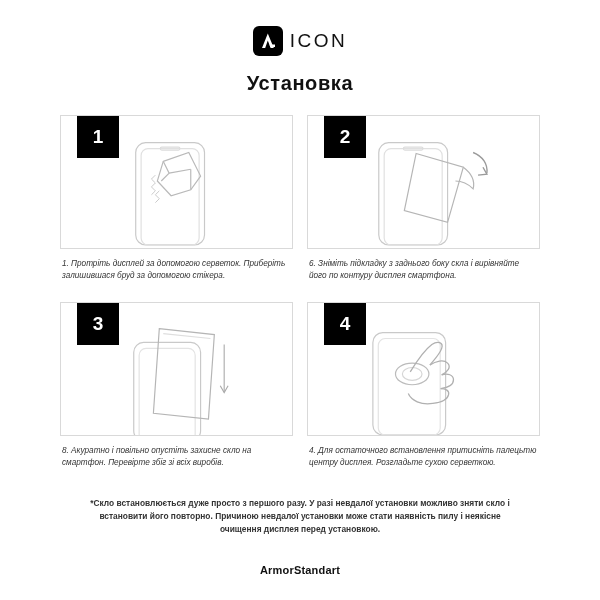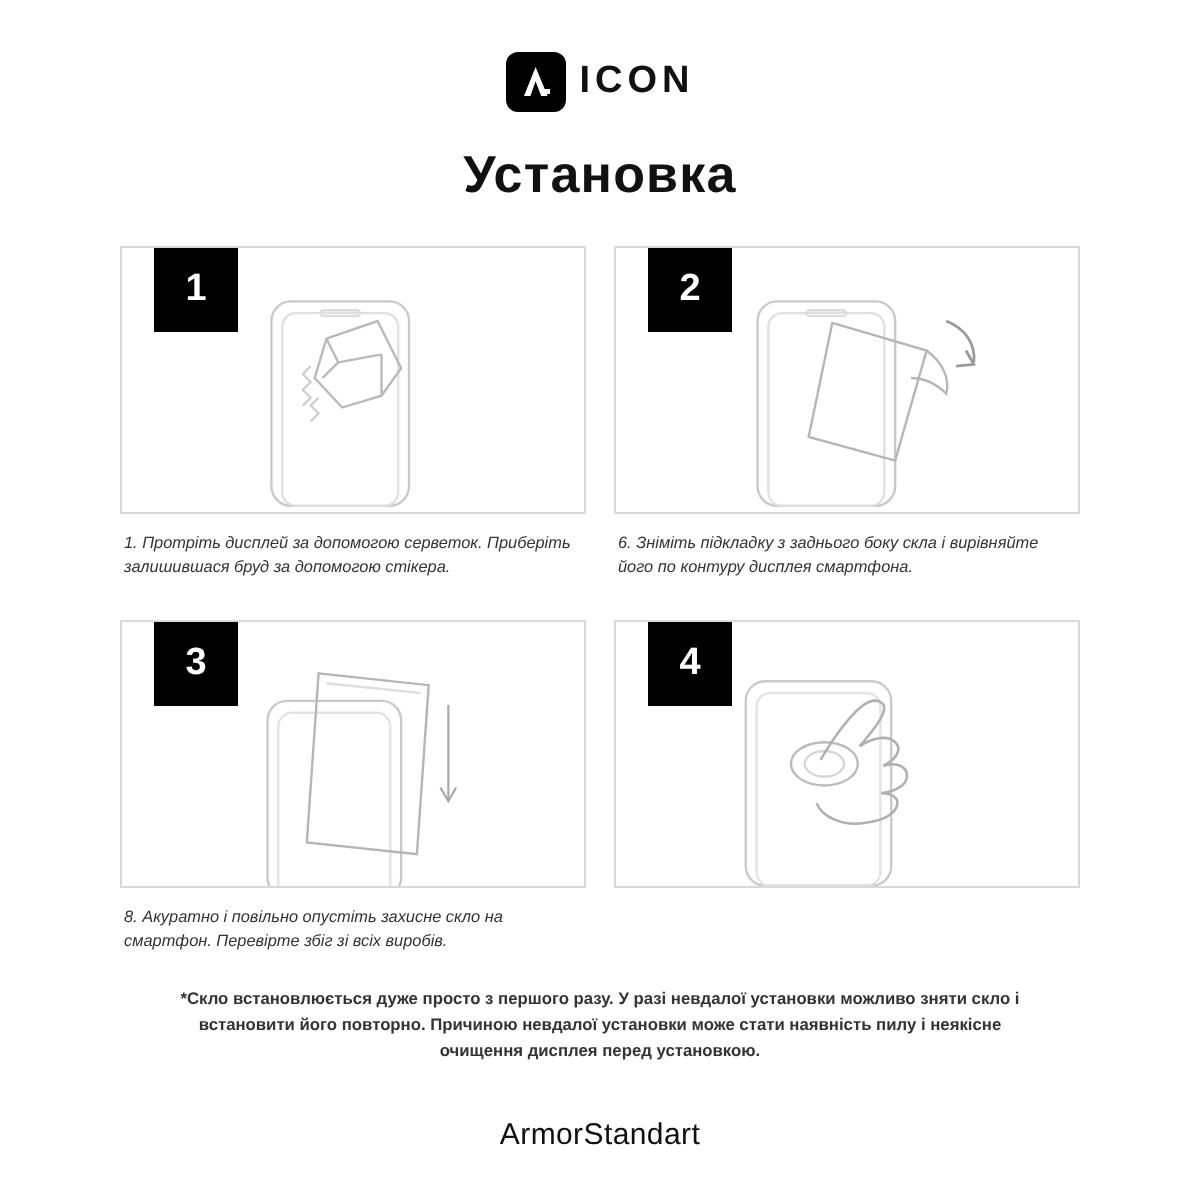--- a/index.html
+++ b/index.html
@@ -40,27 +40,27 @@
     border-radius: 6px;
     position: relative;
     display: flex;
     align-items: center;
     justify-content: center;
   }
   .brand-mark svg { display: block; }
   .brand-word {
     font-size: 19px;
     letter-spacing: 2.5px;
-    font-weight: 700;
+    font-weight: 400;
     color: #111;
   }
 
   
   .title {
-    font-size: 26px;
+    font-size: 20px;
     font-weight: bold;
     letter-spacing: 0.6px;
     color: #111;
     margin-bottom: 20px;
   }
 
   
   .steps {
     display: grid;
     grid-template-columns: 1fr 1fr;
@@ -109,40 +109,40 @@
     font-size: 8.2px;
     line-height: 1.42;
     color: #333;
     padding: 9px 2px 0 2px;
     min-height: 40px;
     font-style: italic;
   }
 
   
   .footnote {
-    margin-top: 0;
+    margin-top: 12px;
     text-align: center;
     font-size: 8.4px;
     line-height: 1.55;
     color: #333;
     font-weight: bold;
     max-width: 430px;
   }
 
   
   .footer {
     position: absolute;
     left: 0;
     right: 0;
     bottom: 24px;
     text-align: center;
   }
   .footer-logo {
-    font-size: 15px;
-    font-weight: normal;
+    font-size: 11px;
+    font-weight: bold;
     letter-spacing: 0.2px;
     color: #111;
   }
   .footer-tag {
     margin-top: 7px;
     font-size: 7.6px;
     letter-spacing: 1.6px;
     color: #555;
   }
 </style>
@@ -253,20 +253,21 @@
             </g>
             <g fill="none" stroke="#b0b0b0" stroke-width="1.3">
               <path d="M104 70 c6 -10 14 -22 22 -28 6 -4 12 -2 10 4 -2 6 -8 12 -12 17"></path>
               <path d="M124 63 c6 -4 14 -6 18 -2 4 4 0 9 -6 12"></path>
               <path d="M136 73 c6 -2 12 0 12 5 0 5 -6 8 -13 9"></path>
               <path d="M135 87 c5 0 9 2 8 6 -1 5 -8 8 -16 9 -12 2 -22 -3 -25 -10"></path>
             </g>
           </svg>
         </div>
       </div>
+      <div class="caption">4. Для остаточного встановлення притисніть палецьтю центру дисплея. Розгладьте сухою серветкою.</div>
     </div>
 
   </div>
 
   <div class="footnote">*Скло встановлюється дуже просто з першого разу. У разі невдалої установки можливо зняти скло і встановити його повторно. Причиною невдалої установки може стати наявність пилу і неякісне очищення дисплея перед установкою.</div>
 
   <div class="footer">
     <div class="footer-logo">ArmorStandart</div>
   </div>
 

